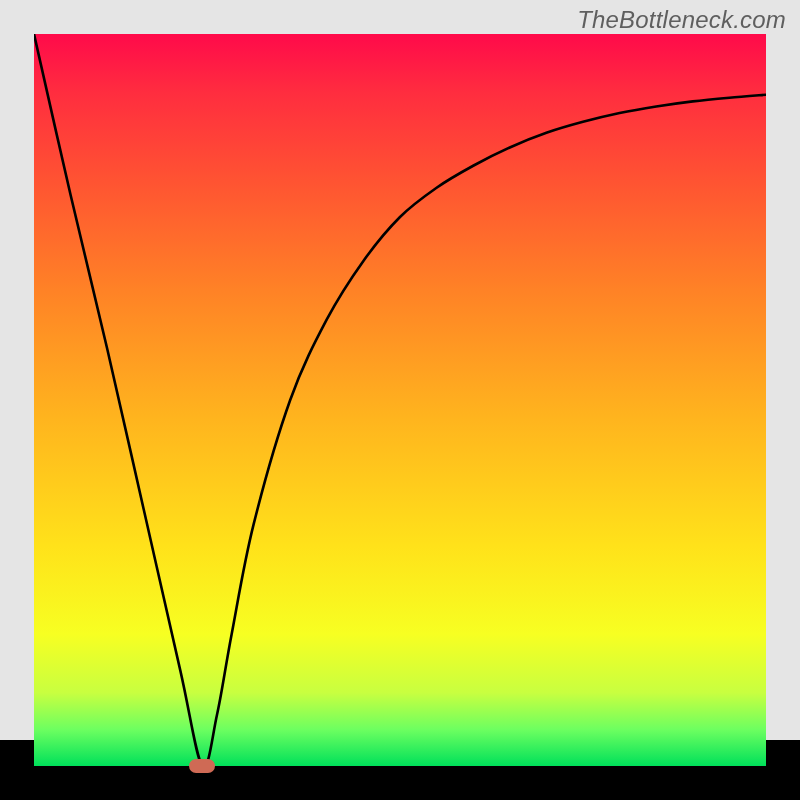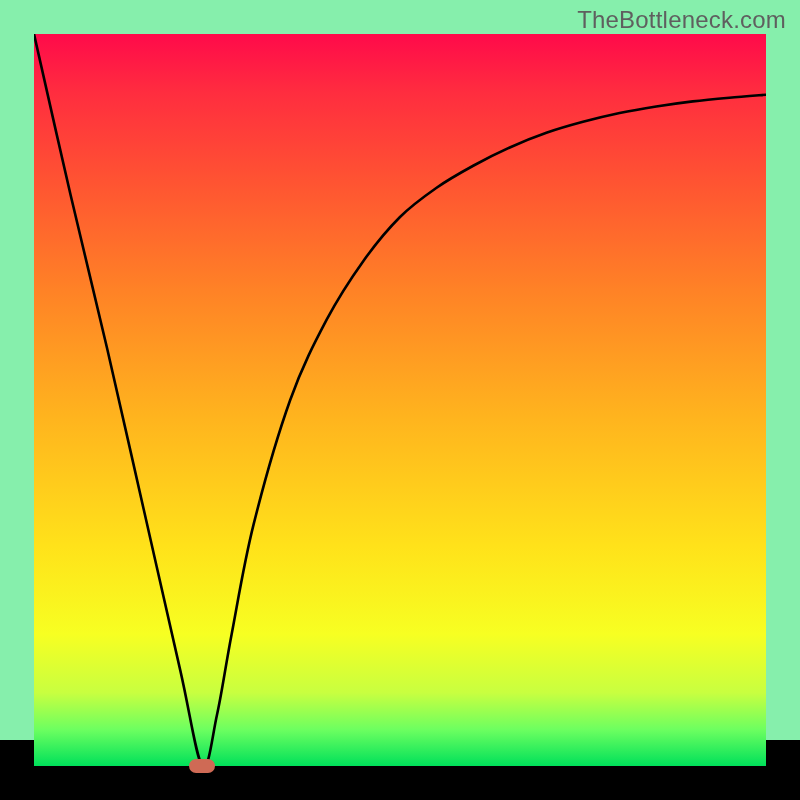--- a/index.html
+++ b/index.html
@@ -8,21 +8,22 @@
     width: 800px;
     height: 800px;
     overflow: hidden;
     background: #000;
     font-family: Arial, Helvetica, sans-serif;
   }
   .frame {
     position: relative;
     width: 800px;
     height: 740px;
-    background: #86efac;
+    background: #e5e5e5;
+    font-style: italic;
   }
   .plot {
     position: absolute;
     left: 34px;
     top: 34px;
     width: 732px;
     height: 732px;
     
     background: linear-gradient(
       to bottom,

